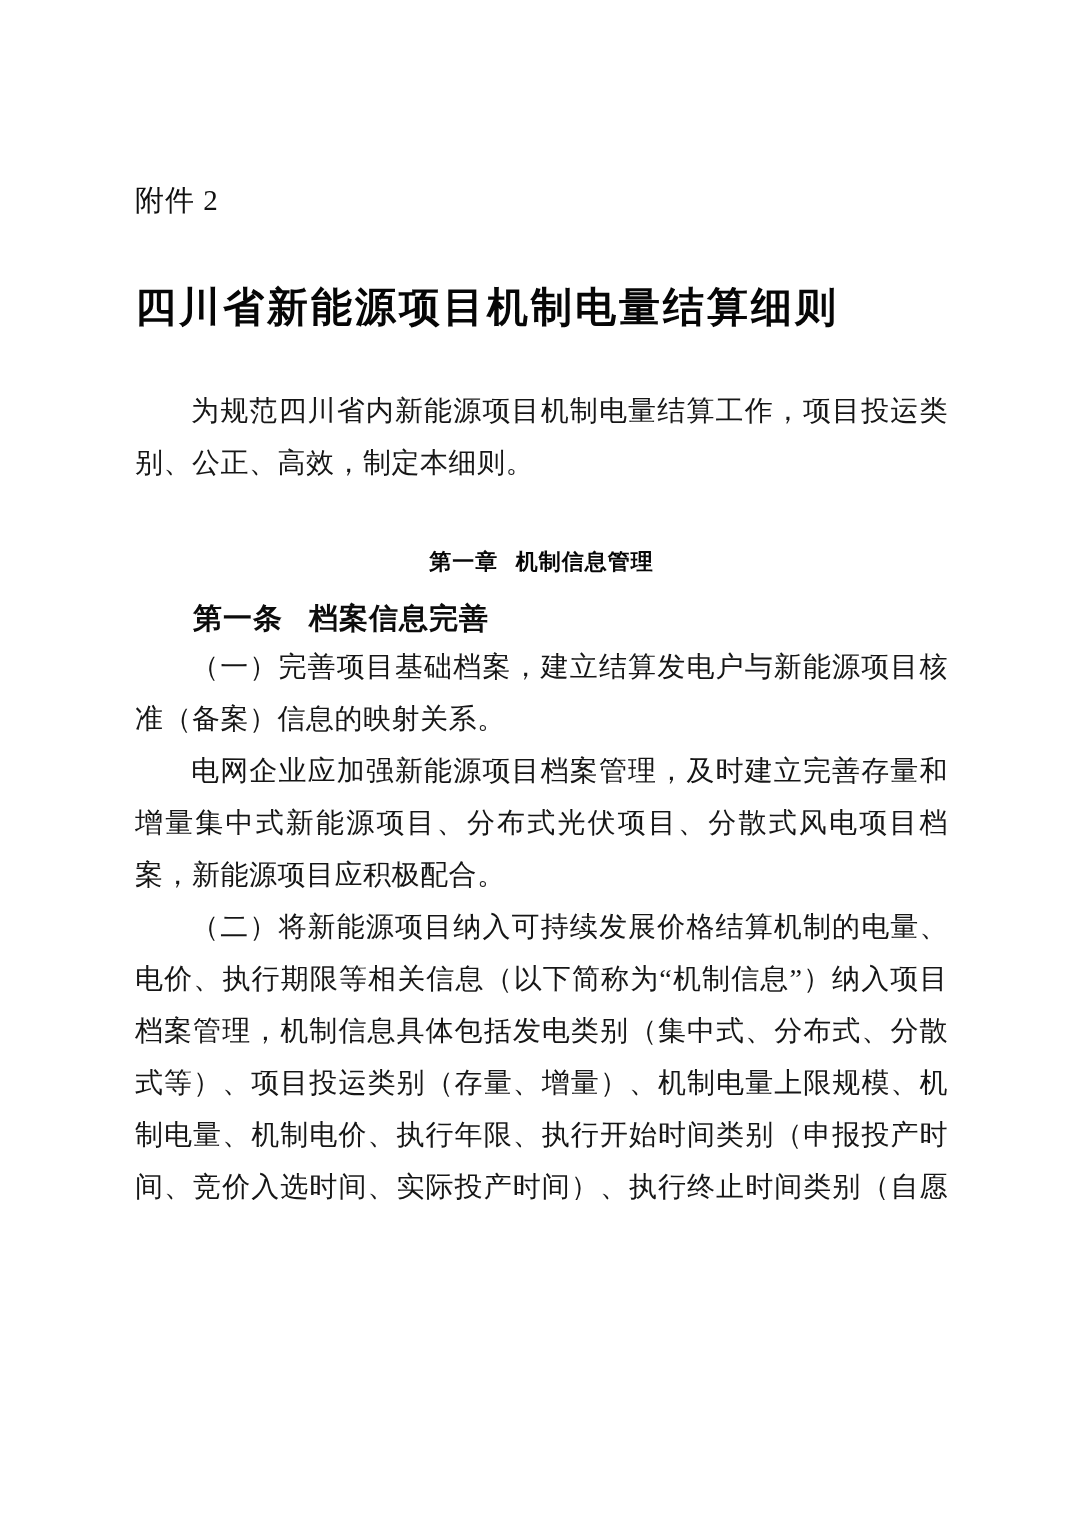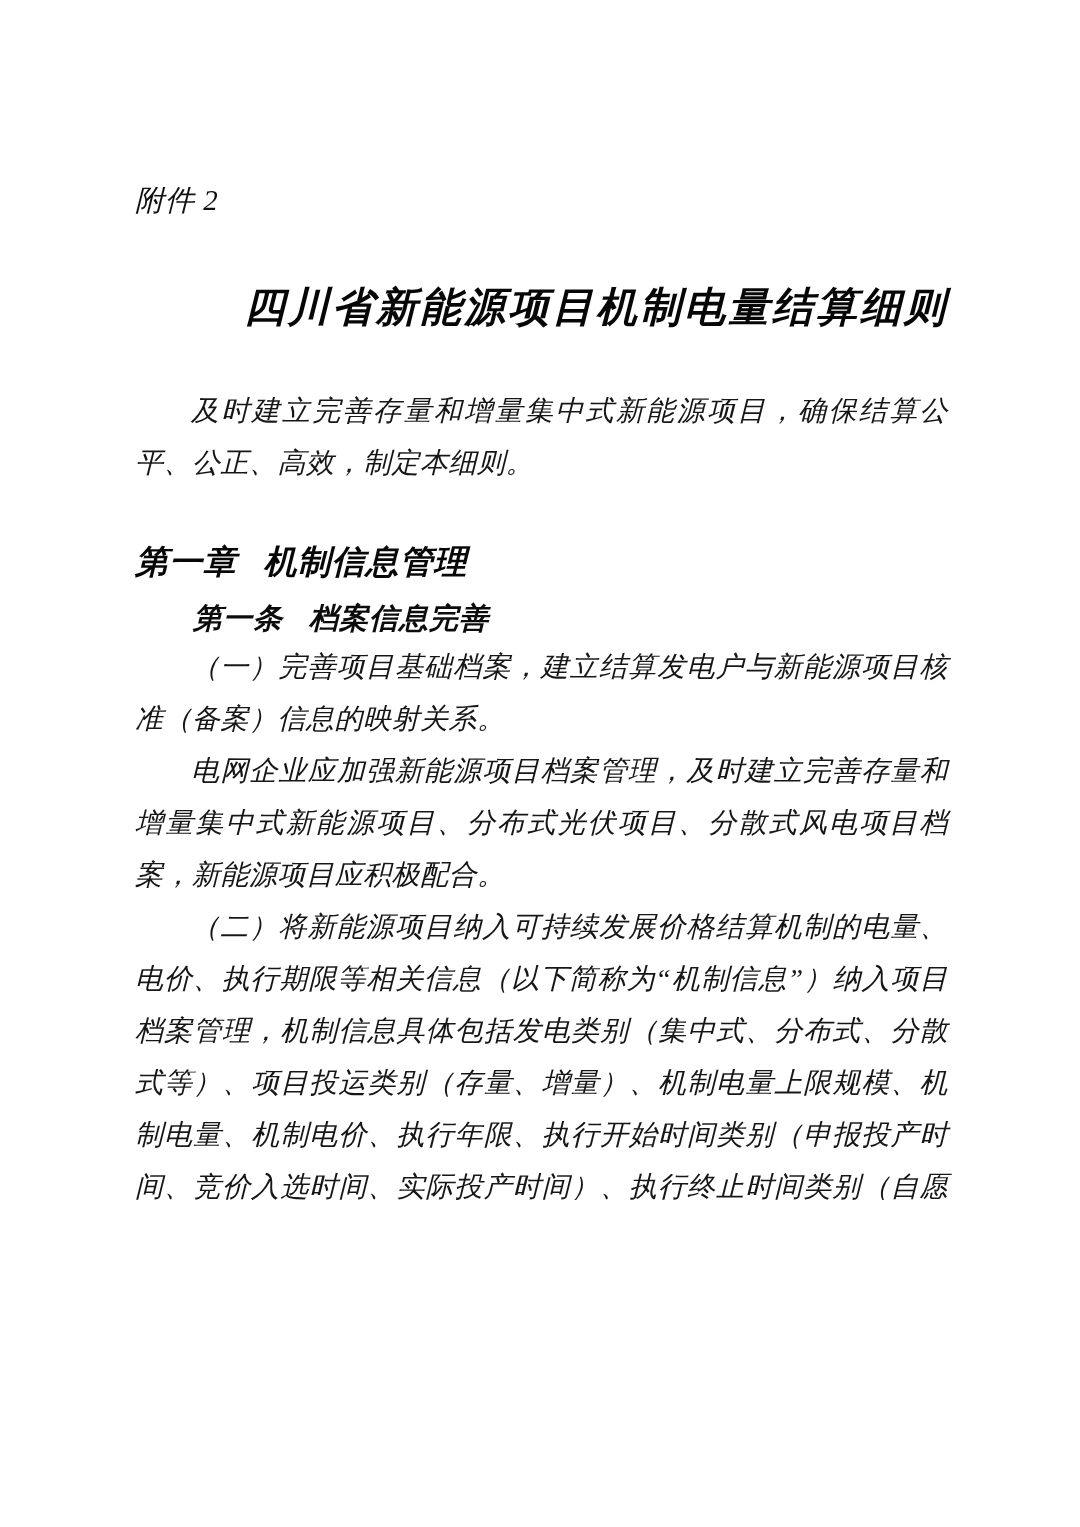--- a/index.html
+++ b/index.html
@@ -9,52 +9,51 @@
     font-family: "Liberation Serif", "DejaVu Serif", serif;
   }
   .page {
     position: relative;
     width: 1080px; height: 1200px;
     box-sizing: border-box;
     padding: 183px 132px 16px 135px;
     background: #ffffff;
     color: #121212;
     overflow: hidden;
-    font-style: italic;
   }
   .attachment {
     font-size: 29px;
     line-height: 34px;
     letter-spacing: 1px;
     color: #101010;
   }
   .title {
     margin: 66px 0 0 0;
-    text-align: right;
+    text-align: left;
     font-size: 41px;
     line-height: 48px;
     font-weight: bold;
     letter-spacing: 3px;
     font-family: "Liberation Sans", "DejaVu Sans", sans-serif;
     color: #060606;
   }
   .body-para {
     margin: 0;
     font-size: 28px;
     line-height: 52px;
     letter-spacing: 0.5px;
     text-align: justify;
     text-indent: 2em;
     color: #161616;
   }
   .intro { margin-top: 54px; }
   .chapter {
     margin: 50px 0 0 0;
-    text-align: left;
-    font-size: 33px;
+    text-align: center;
+    font-size: 22px;
     line-height: 46px;
     font-weight: bold;
     letter-spacing: 1px;
     font-family: "Liberation Sans", "DejaVu Sans", sans-serif;
     color: #070707;
   }
   .chapter .num { margin-right: 0.8em; }
   .article {
     margin: 10px 0 0 0;
     font-size: 29px;
@@ -78,21 +77,21 @@
 </style>
 </head>
 <body>
 
 <div class="page">
 
   <div class="attachment">附件 2</div>
 
   <h1 class="title">四川省新能源项目机制电量结算细则</h1>
 
-  <p class="body-para intro">及时建立完善存量和增量集中式新能源项目，确保结算公平、公正、高效，制定本细则。</p>
+  <p class="body-para intro">为规范四川省内新能源项目机制电量结算工作，项目投运类别、公正、高效，制定本细则。</p>
 
   <h2 class="chapter">
     <span class="num">第一章</span><span>机制信息管理</span>
   </h2>
 
   <h3 class="article">
     <span class="num">第一条</span><span>档案信息完善</span>
   </h3>
 
   <p class="body-para">（一）完善项目基础档案，建立结算发电户与新能源项目核准（备案）信息的映射关系。</p>

